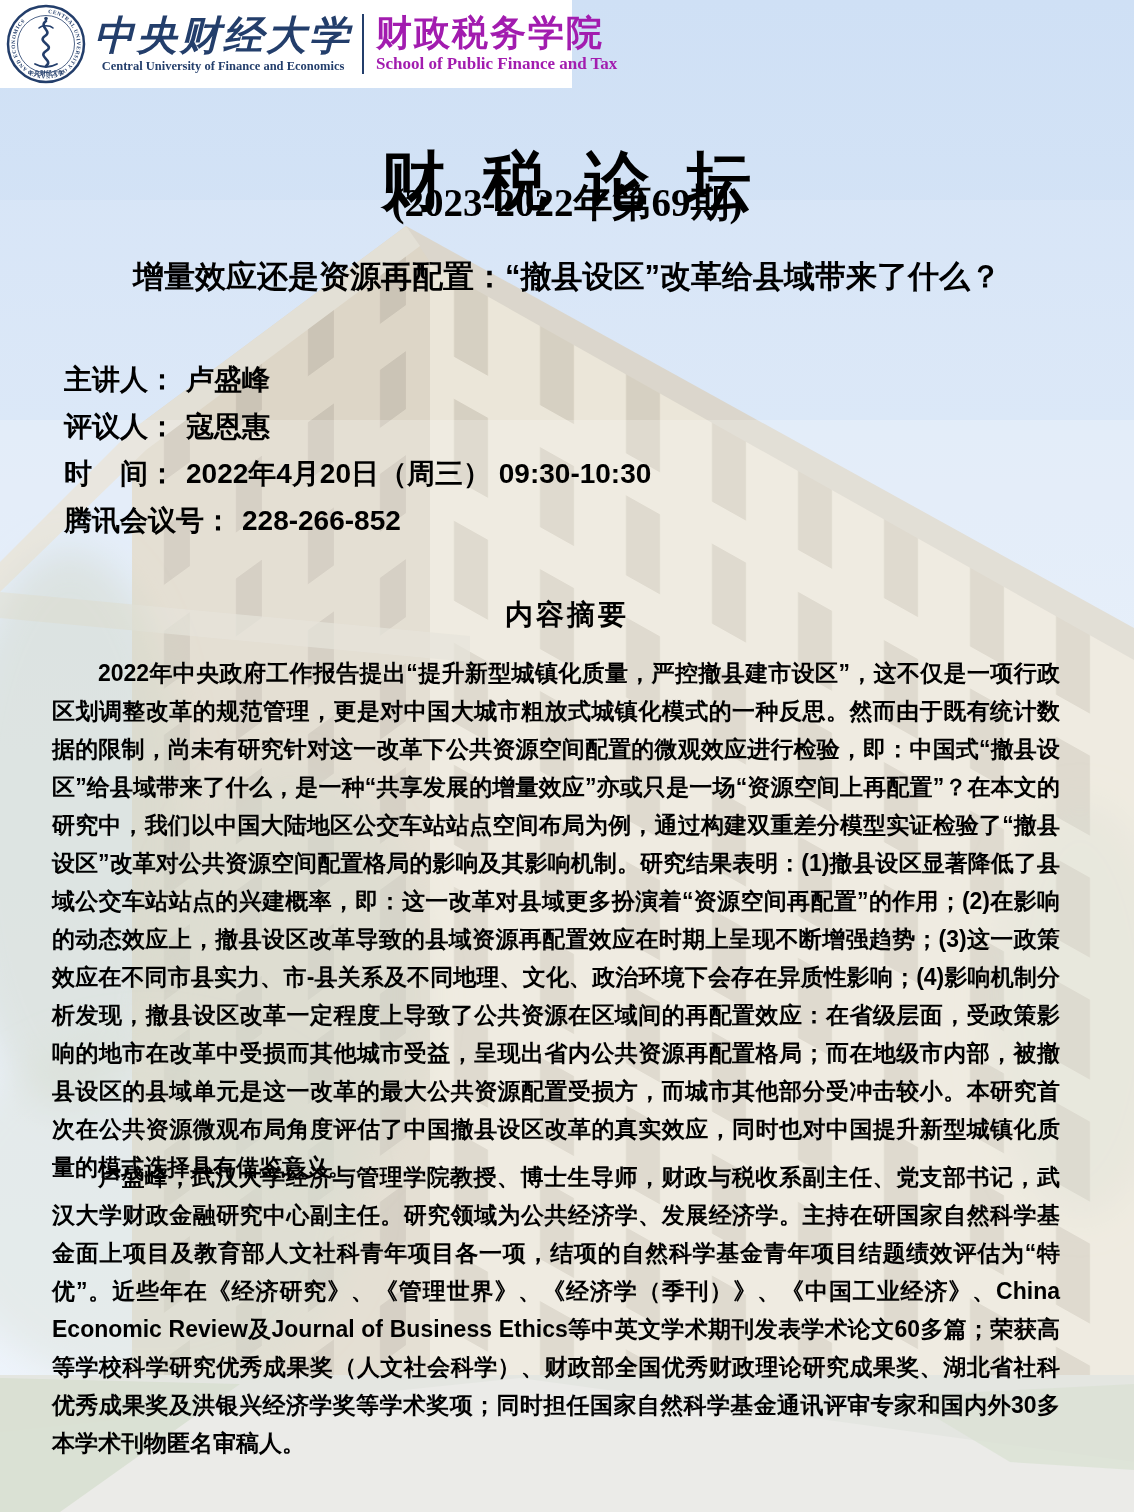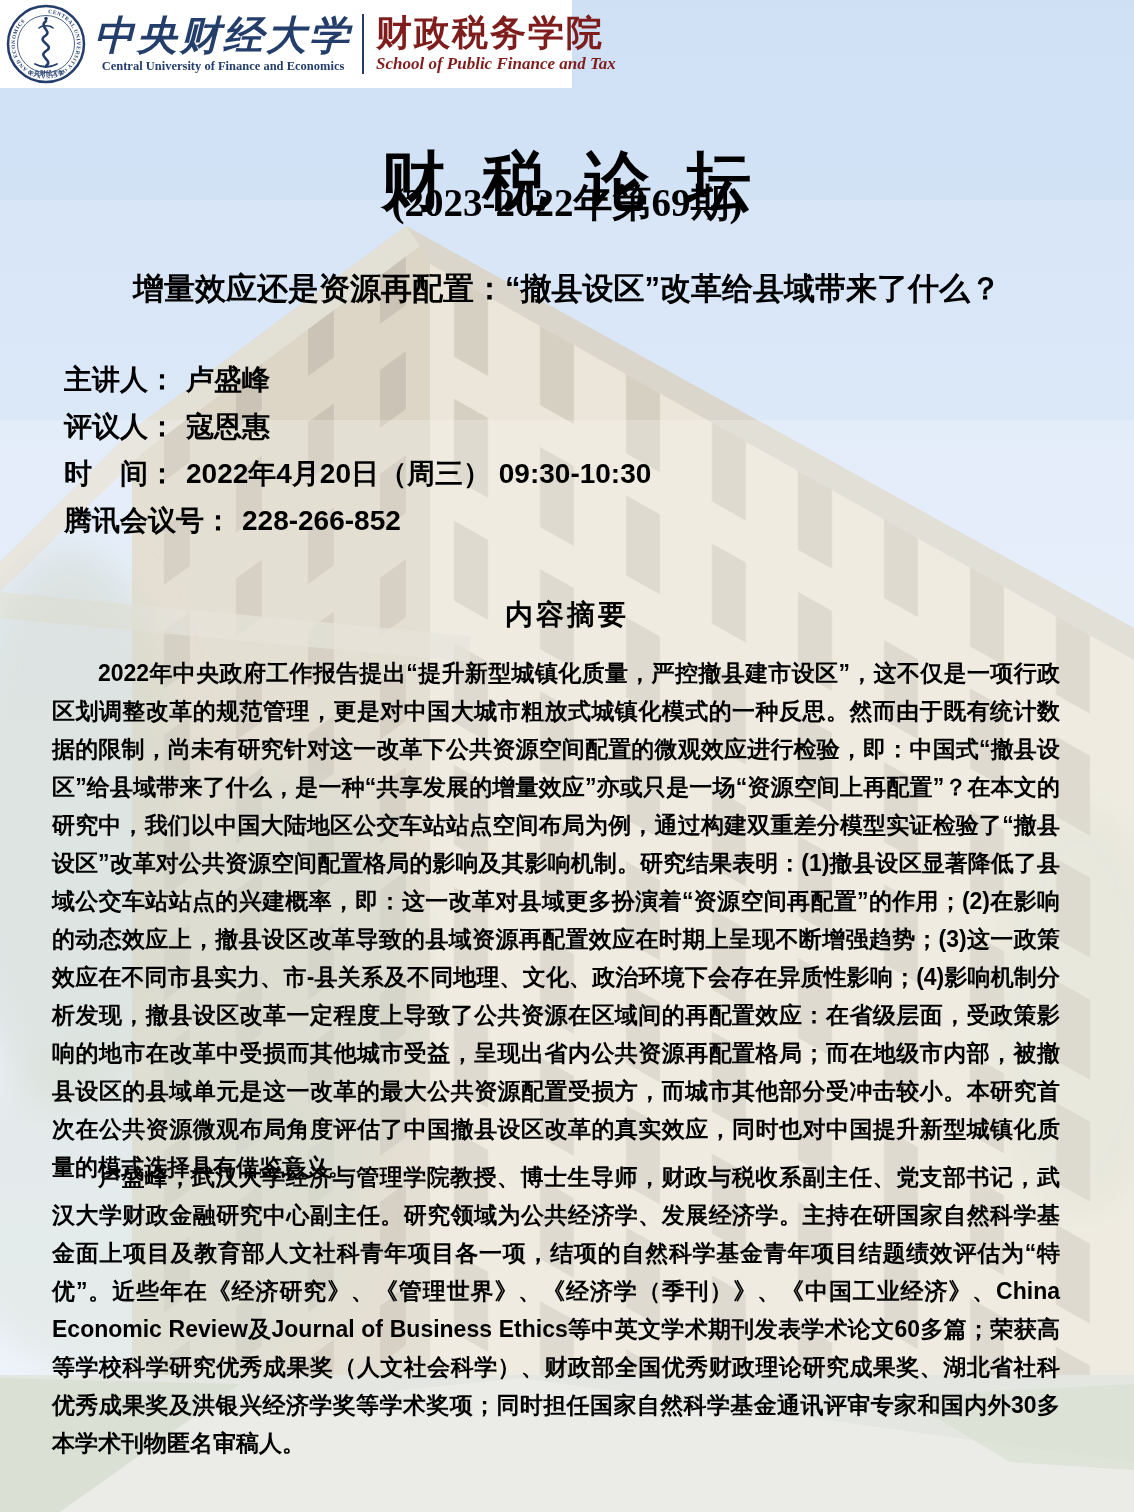--- a/index.html
+++ b/index.html
@@ -19,40 +19,40 @@
   .univ-block{display:flex;flex-direction:column;align-items:center;margin-left:8px;color:#233e6b;}
   .univ-cn{
     font-family:"Liberation Serif","DejaVu Serif",serif;font-weight:bold;font-style:italic;
     font-size:40px;line-height:1.05;letter-spacing:3px;white-space:nowrap;
   }
   .univ-en{
     font-family:"Liberation Serif","DejaVu Serif",serif;font-weight:bold;
     font-size:12.5px;margin-top:2px;white-space:nowrap;
   }
   .hdr-divider{width:2px;height:60px;background:#233e6b;margin:0 12px 0 10px;flex:none;}
-  .school-block{display:flex;flex-direction:column;color:#7f1d1d;}
+  .school-block{display:flex;flex-direction:column;color:#a21caf;}
   .school-cn{font-weight:bold;font-size:36px;line-height:1.05;letter-spacing:2px;white-space:nowrap;}
   .school-en{
     font-family:"Liberation Serif","DejaVu Serif",serif;font-weight:bold;
-    font-size:17px;margin-top:3px;white-space:nowrap;font-style:italic;
+    font-size:17px;margin-top:3px;white-space:nowrap;
   }
   
   .forum-title{
     position:absolute;top:104px;left:0;width:100%;text-align:center;
     font-family:"Liberation Serif","DejaVu Serif",serif;font-weight:bold;
     font-size:64px;line-height:1.1;word-spacing:18px;letter-spacing:2px;margin-top:43px;
   }
   .forum-issue{
     position:absolute;top:182px;left:0;width:100%;text-align:center;
     font-family:"Liberation Serif","DejaVu Serif",serif;font-weight:bold;
     font-size:39px;line-height:1.1;
   }
   .lecture-title{
     position:absolute;left:0;width:100%;text-align:center;
-    font-weight:bold;font-size:31px;line-height:1.2;margin-top:12px;
+    font-weight:bold;font-size:31px;line-height:1.2;
   }
   .lecture-title.l1{top:258px;}
   .lecture-title.l2{top:310px;}
   
   .info{position:absolute;left:64px;top:356px;font-weight:bold;font-size:28px;line-height:47px;}
   .info-row .v{margin-left:10px;}
   
   .abstract-heading{
     position:absolute;top:596px;left:0;width:100%;text-align:center;
     font-weight:bold;font-size:28px;letter-spacing:3px;

